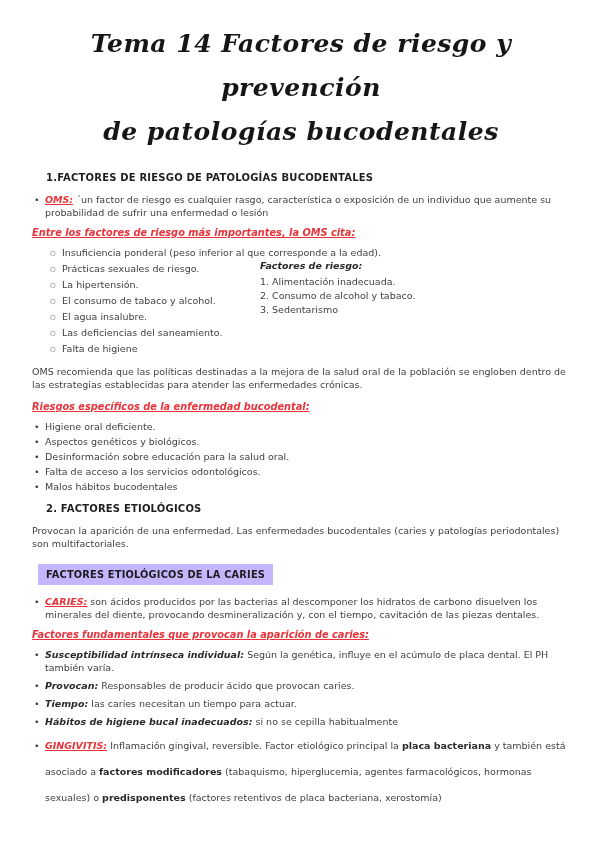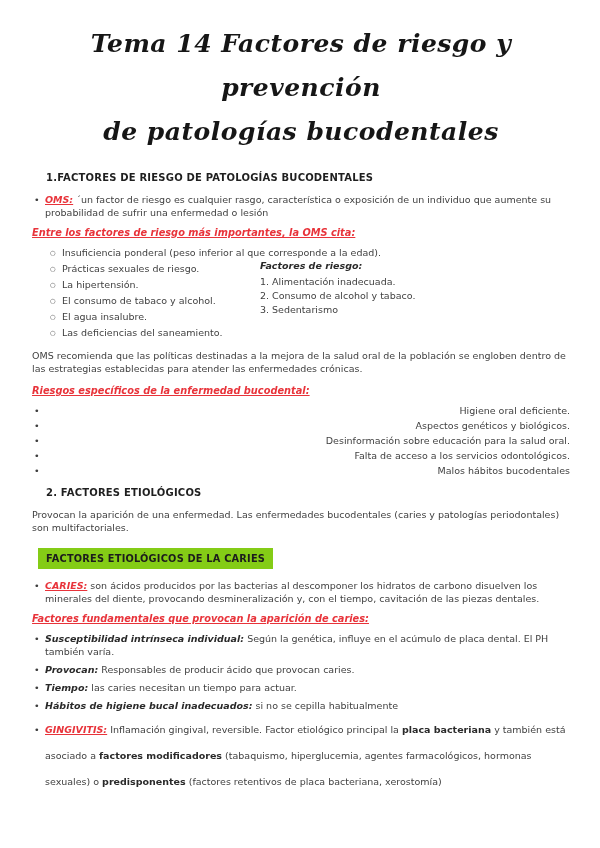--- a/index.html
+++ b/index.html
@@ -26,25 +26,25 @@
     margin:8px 0 8px 0;}
 
   .term-red{color:#e8333a;font-weight:700;font-style:italic;text-decoration:underline;}
   .term-bi{font-weight:700;font-style:italic;color:#2a2a2a;}
   .b{font-weight:700;color:#2a2a2a;}
 
   .factors-block{position:relative;margin:0 0 10px 0;}
   .side-note{position:absolute;left:228px;top:13px;font-size:9.5px;line-height:14px;color:#3f3f3f;}
   .side-title{font-weight:700;font-style:italic;color:#2a2a2a;margin-bottom:2px;}
 
-  .banner{display:inline-block;background:#84cc16;color:#1c1c1c;font-weight:700;font-size:9.8px;
+  .banner{display:inline-block;background:#c4b5fd;color:#1c1c1c;font-weight:700;font-size:9.8px;
     padding:5px 8px 5px 8px;margin:4px 0 10px 6px;letter-spacing:.2px;}
 
   .oms-li{margin-bottom:6px;}
-  .mb4{margin-bottom:4px;text-align:right;}
+  .mb4{margin-bottom:4px;}
   .ging-li{line-height:26px !important;margin-top:2px;}
 </style>
 </head>
 <body>
 
 <div class="page">
 
   <div class="doc-title">
     <span>Tema 14 Factores de riesgo y prevención</span><br>
     <span>de patologías bucodentales</span>
@@ -62,20 +62,21 @@
   <div class="red-head">Entre los factores de riesgo más importantes, la OMS cita:</div>
 
   <div class="factors-block">
     <ul class="circle-list">
       <li>Insuficiencia ponderal (peso inferior al que corresponde a la edad).</li>
       <li>Prácticas sexuales de riesgo.</li>
       <li>La hipertensión.</li>
       <li>El consumo de tabaco y alcohol.</li>
       <li>El agua insalubre.</li>
       <li>Las deficiencias del saneamiento.</li>
+      <li>Falta de higiene</li>
     </ul>
     <div class="side-note">
       <div class="side-title">Factores de riesgo:</div>
       <div>1. Alimentación inadecuada.</div>
       <div>2. Consumo de alcohol y tabaco.</div>
       <div>3. Sedentarismo</div>
     </div>
   </div>
 
   <p class="para">OMS recomienda que las políticas destinadas a la mejora de la salud oral de la población se engloben dentro de las estrategias establecidas para atender las enfermedades crónicas.</p>

